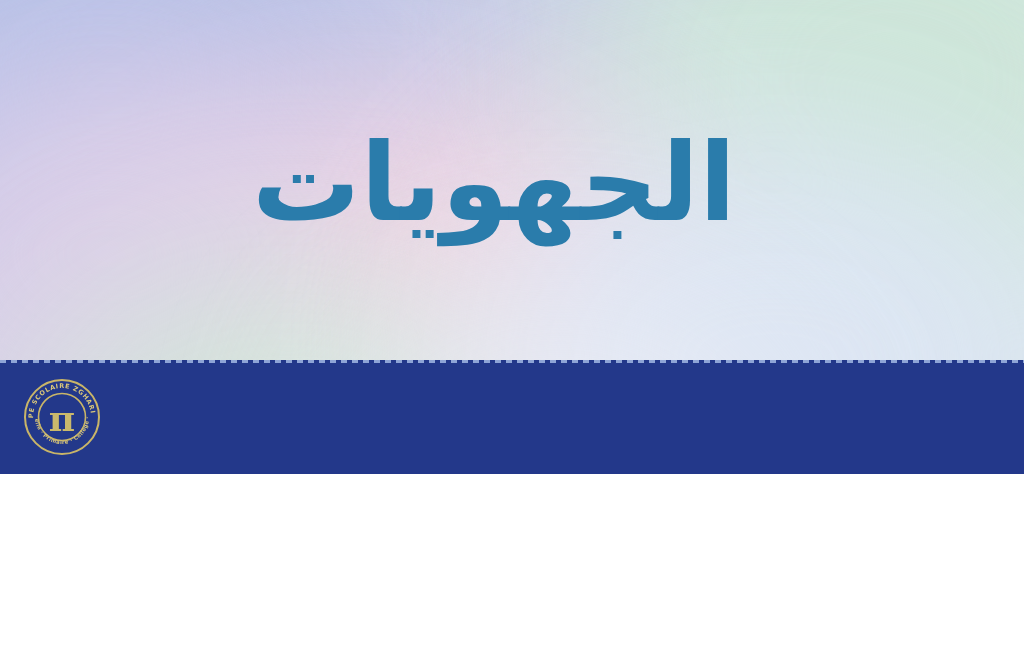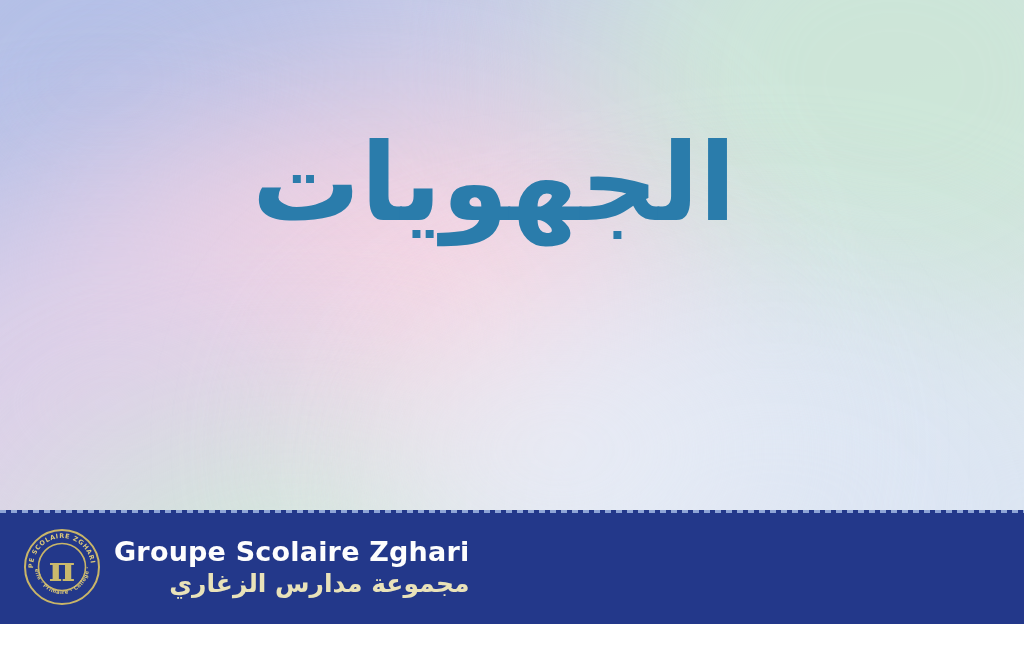--- a/index.html
+++ b/index.html
@@ -7,21 +7,21 @@
     padding: 0;
     background: #ffffff;
   }
   body {
     font-family: "DejaVu Sans", "Liberation Sans", sans-serif;
   }
 
   #slide {
     position: relative;
     width: 1024px;
-    height: 624px;
+    height: 474px;
     overflow: hidden;
   }
 
   
   .bg-base {
     position: absolute;
     inset: 0;
     background: linear-gradient(160deg, #bcc6e8 0%, #c9cde8 25%, #dcd7e8 50%, #dfe6ef 75%, #d7e3ef 100%);
   }
   .bg-blob {
@@ -192,19 +192,15 @@
         <text font-size="6.4" font-weight="bold" fill="#d8c67a" letter-spacing="0.7" font-family="'DejaVu Sans','Liberation Sans',sans-serif">
           <textPath href="#arcTop" startOffset="50%" text-anchor="middle">GROUPE SCOLAIRE ZGHARI PRIVÉ</textPath>
         </text>
         <text font-size="5.2" font-weight="bold" fill="#d8c67a" letter-spacing="0.4" font-family="'DejaVu Sans','Liberation Sans',sans-serif">
           <textPath href="#arcBot" startOffset="50%" text-anchor="middle">Maternelle · Primaire · Collège · Lycée</textPath>
         </text>
         <text x="40" y="54" text-anchor="middle" font-size="36" font-weight="bold" fill="#cbb96c" font-family="'DejaVu Serif','Liberation Serif',serif">π</text>
       </svg>
     </div>
 
-    <div class="brand-text">
-      <div class="brand-fr">Groupe Scolaire Zghari</div>
-      <div class="brand-ar">مجموعة مدارس الزغاري</div>
-    </div>
   </div>
 
 </div>
 
 </body></html>

